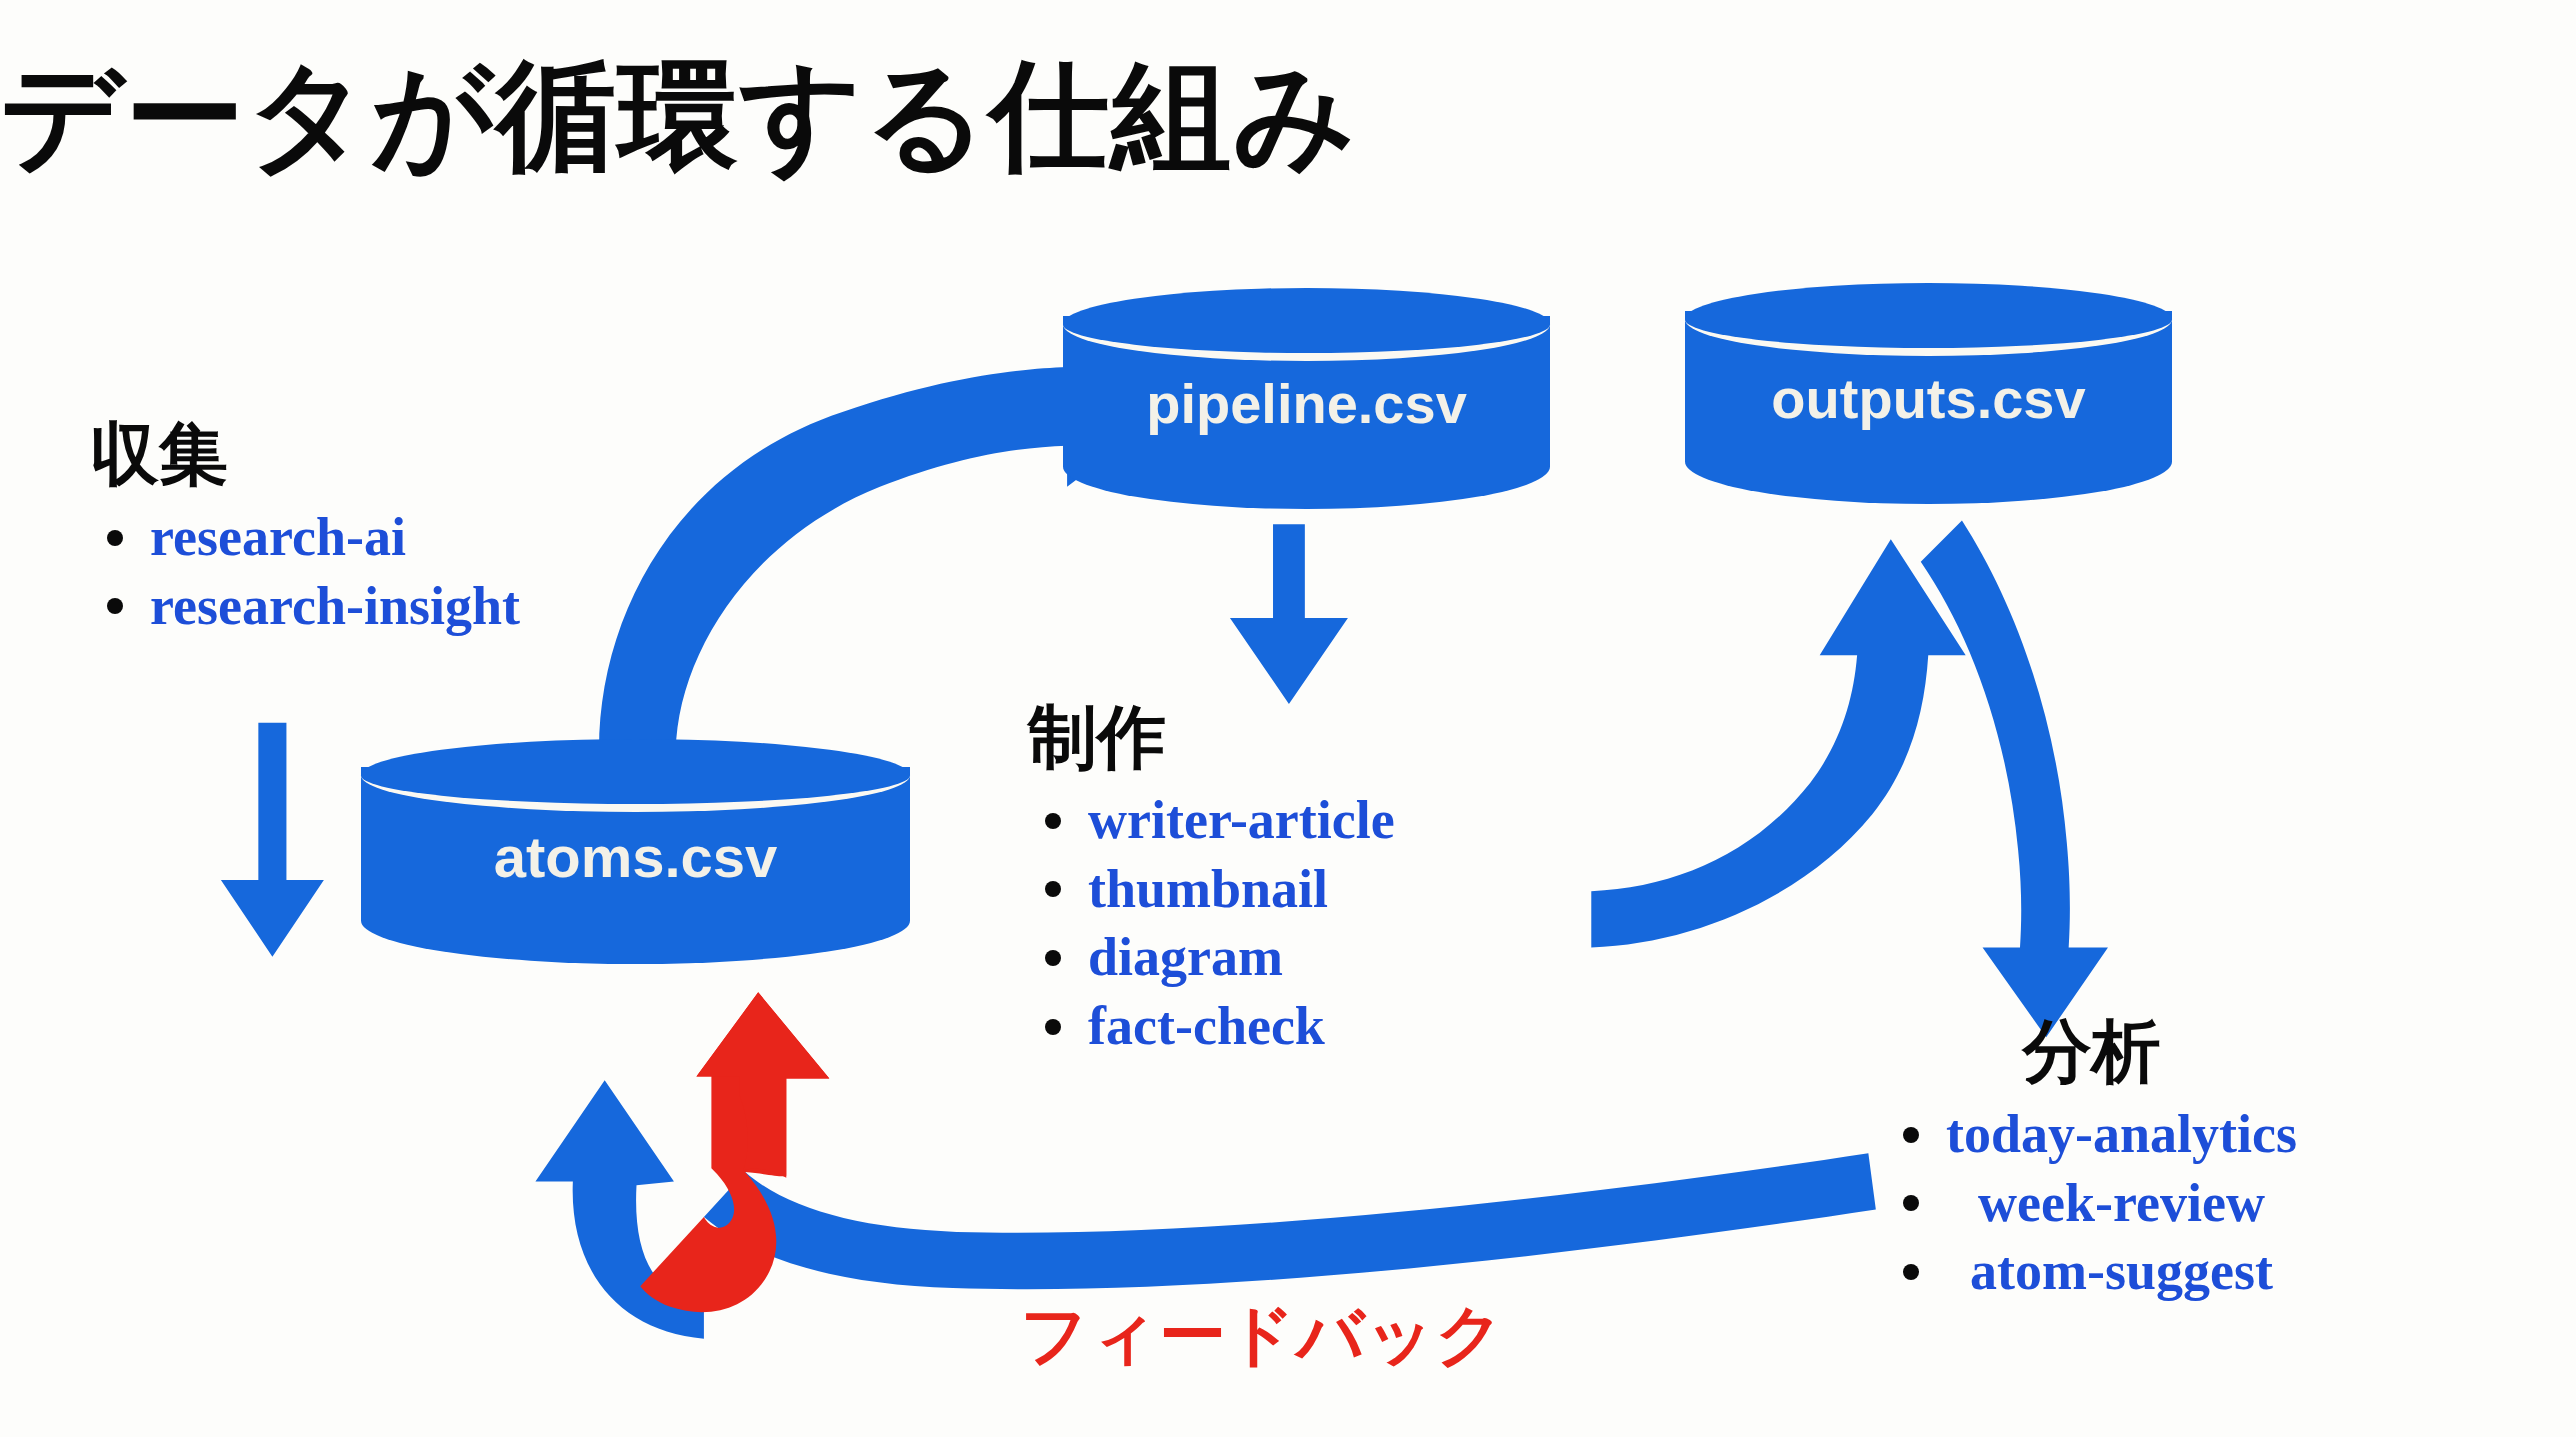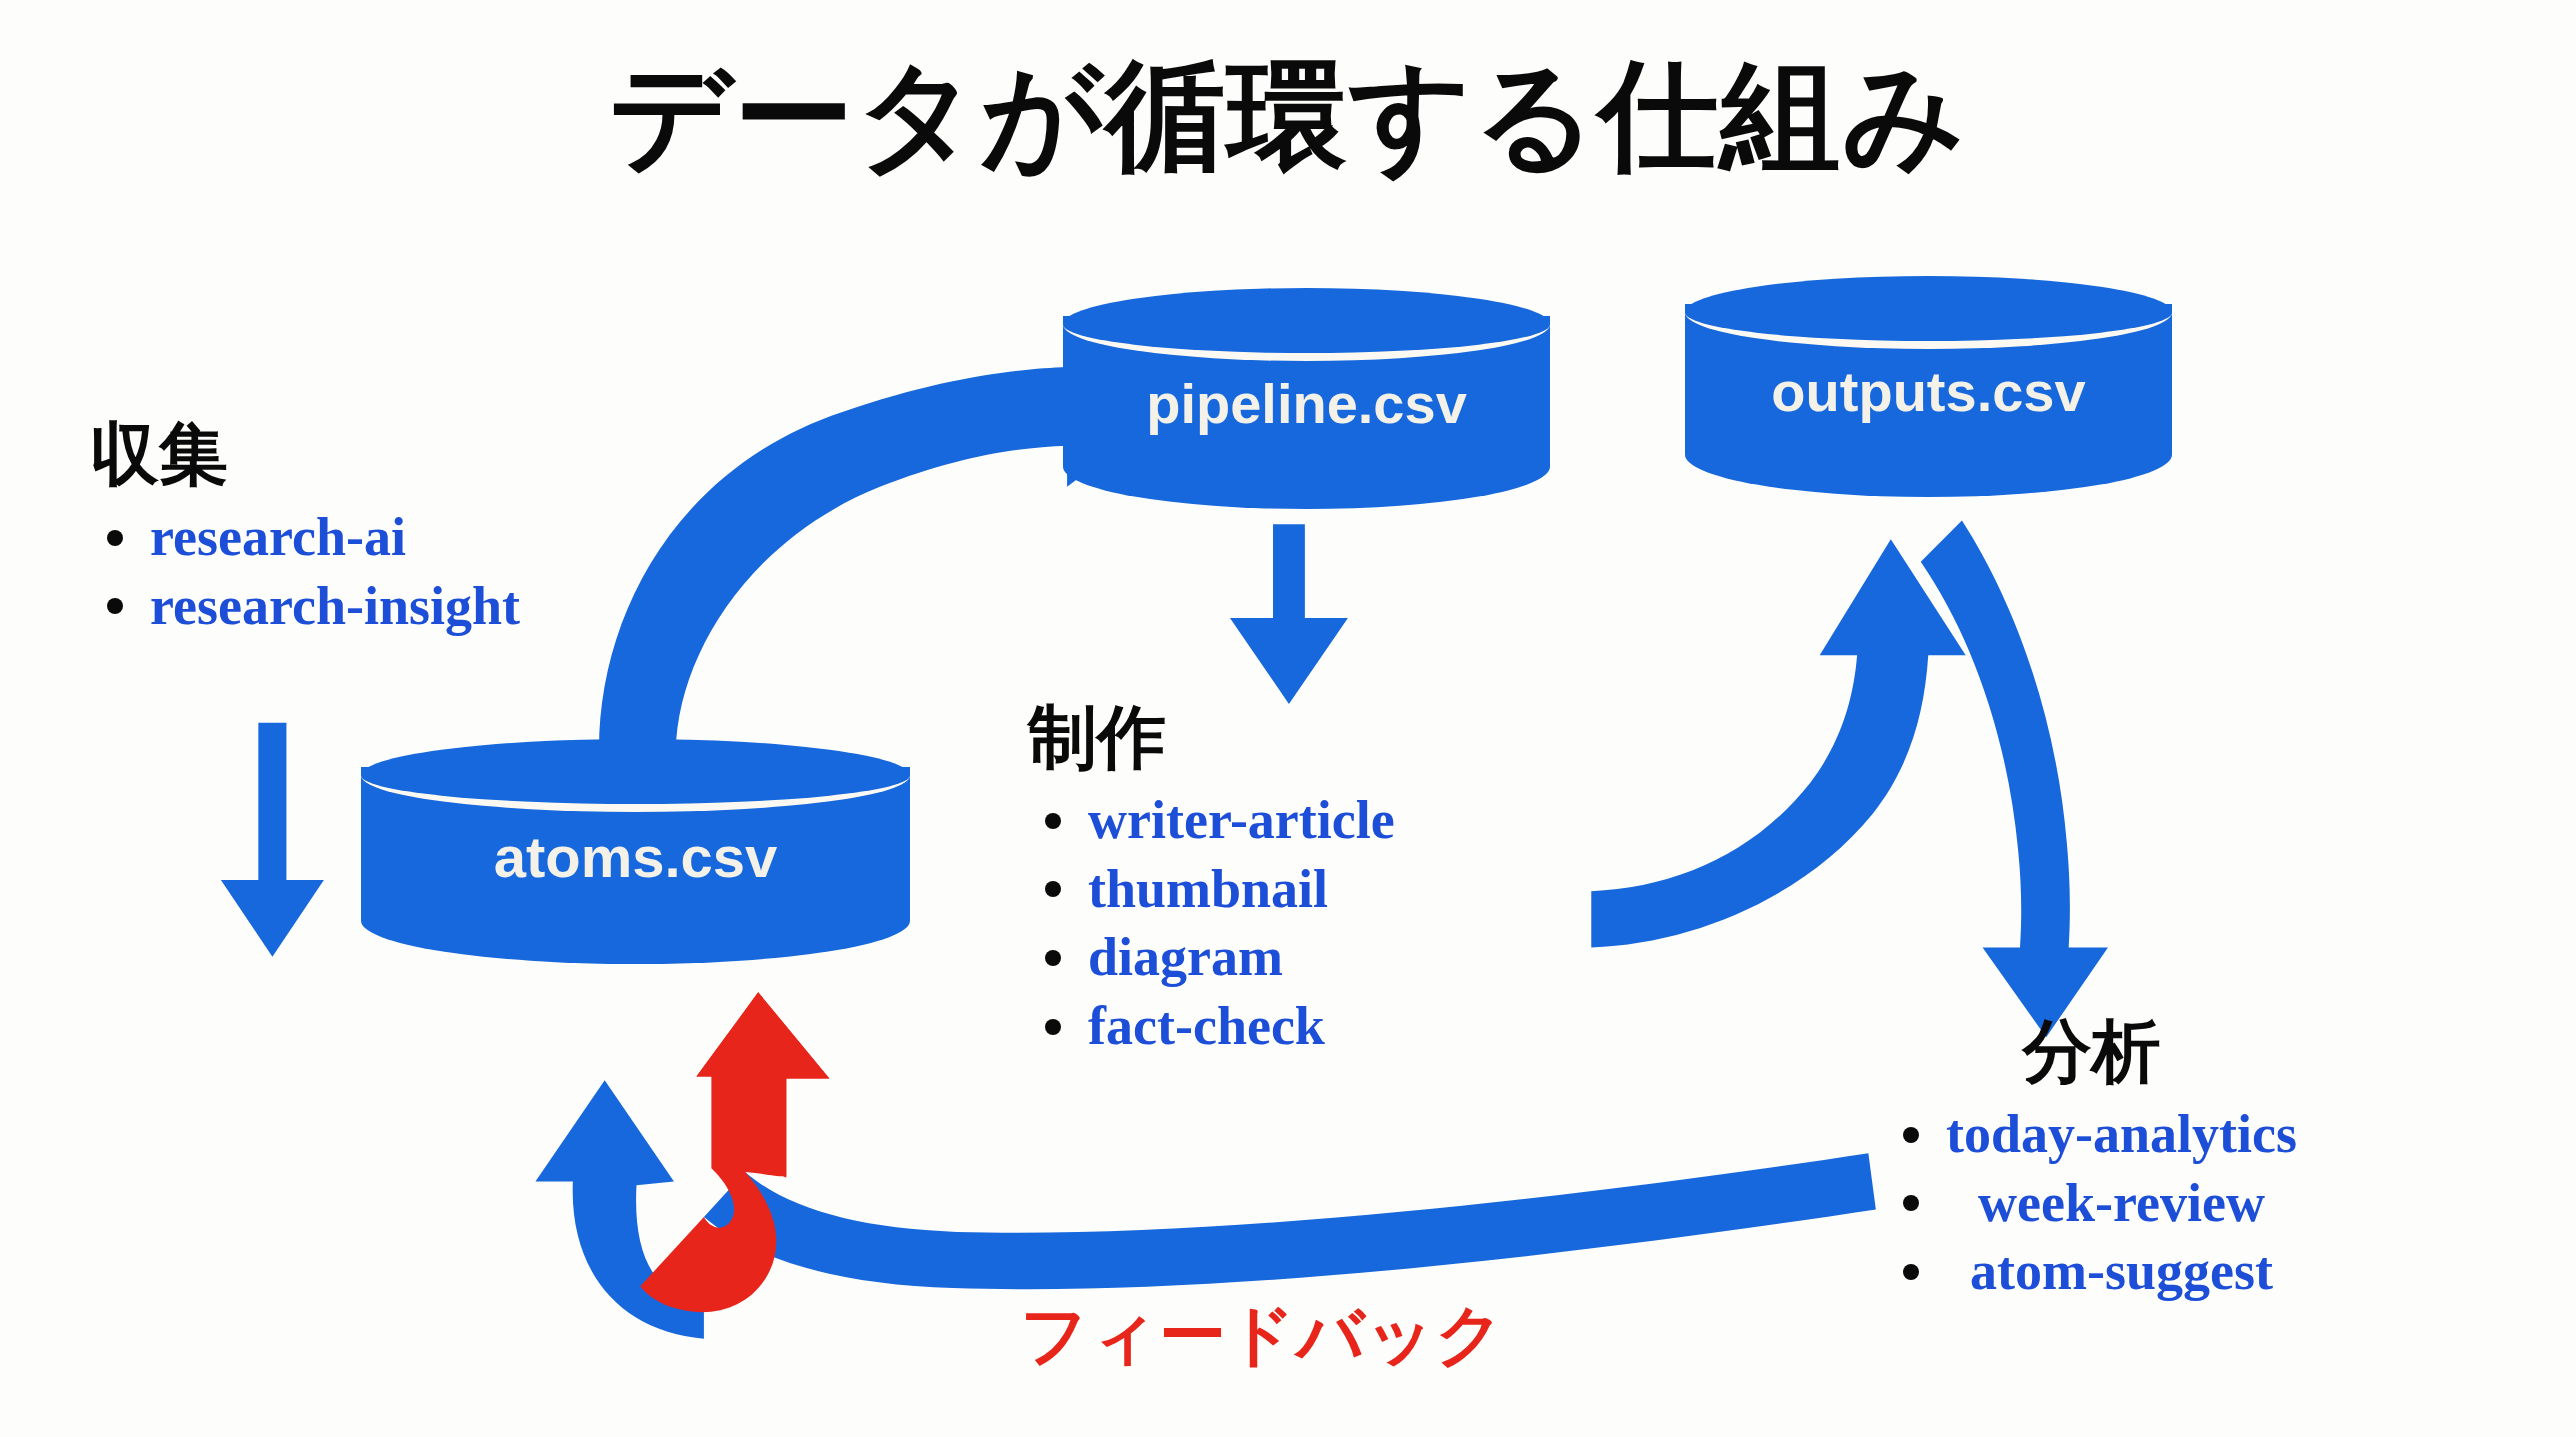--- a/index.html
+++ b/index.html
@@ -19,21 +19,20 @@
     height: 1438px;
     background: #FDFDFB;
   }
 
   
   #title {
     position: absolute;
     left: 0;
     top: 49px;
     width: 2576px;
-    text-align: center;
     font-size: 120px;
     font-weight: 800;
     color: #0A0A0A;
     letter-spacing: 1.9px;
     line-height: 1.1;
     white-space: nowrap;
   }
 
   
   #arrows {
@@ -76,21 +75,21 @@
     text-align: center;
     color: #F3F1E8;
     font-weight: 800;
     white-space: nowrap;
   }
 
   #cyl-atoms   { left: 361px;  top: 739px; width: 505px; height: 225px; padding-left: 44px; }
   #cyl-atoms .label   { font-size: 58px; }
   #cyl-pipeline{ left: 1063px; top: 288px; width: 487px; height: 221px; }
   #cyl-pipeline .label{ font-size: 56px; }
-  #cyl-outputs { left: 1685px; top: 276px; width: 487px; height: 221px; }
+  #cyl-outputs { left: 1685px; top: 283px; width: 487px; height: 221px; }
   #cyl-outputs .label { font-size: 56px; }
 
   
   .group { position: absolute; font-family: Liberation Serif, serif; }
   .group .heading {
     font-size: 69px;
     font-weight: 800;
     color: #0A0A0A;
     line-height: 1.0;
     white-space: nowrap;

